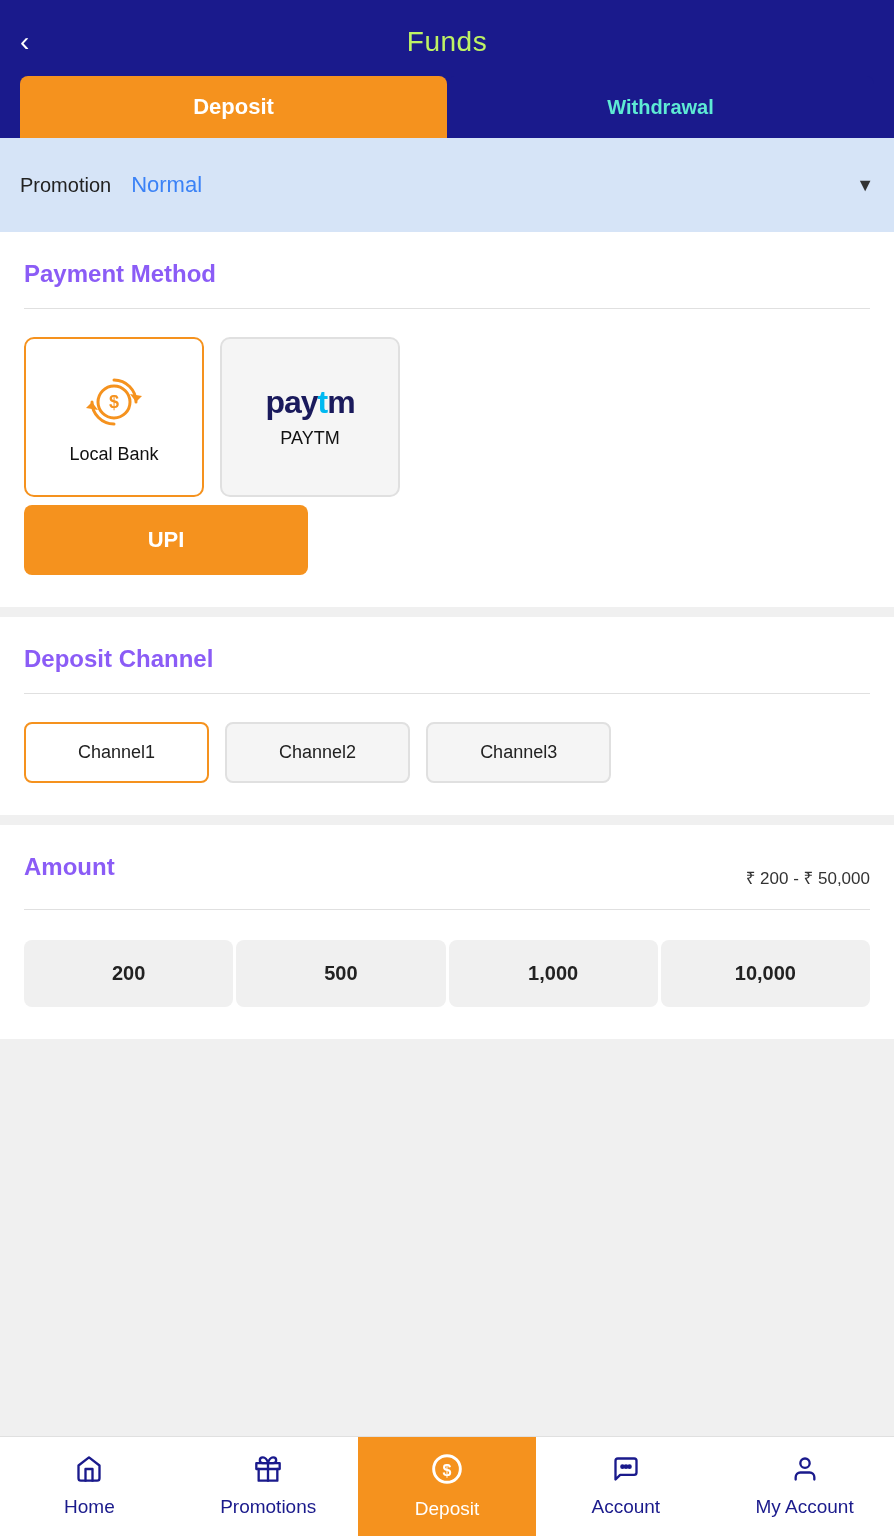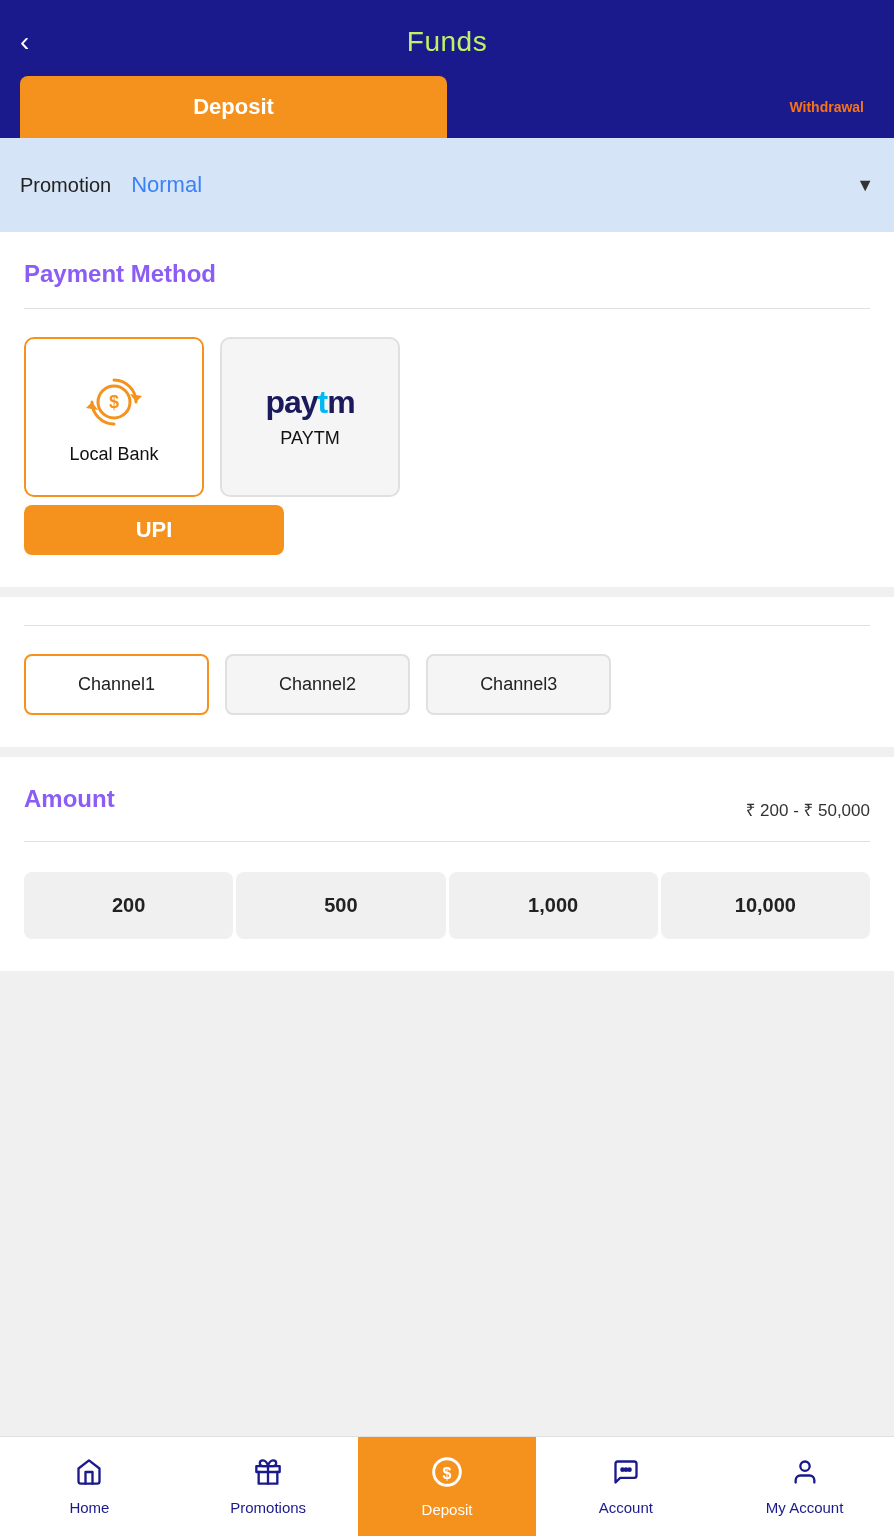--- a/index.html
+++ b/index.html
@@ -58,28 +58,28 @@
       font-weight: 700;
       border: none;
       border-radius: 8px 8px 0 0;
       padding: 18px 10px;
       cursor: pointer;
       text-align: center;
     }
     .tab-withdrawal {
       flex: 1;
       background: #1a1a8c;
-      color: #f97316;
-      font-size: 14px;
+      color: #5eead4;
+      font-size: 20px;
       font-weight: 700;
       border: none;
       border-radius: 8px 8px 0 0;
       padding: 18px 10px;
       cursor: pointer;
-      text-align: right;
+      text-align: center;
     }
 
     
     .promotion-row {
       background: #d6e4f7;
       display: flex;
       align-items: center;
       padding: 34px 20px;
       gap: 20px;
     }
@@ -176,22 +176,22 @@
     }
 
     
     .upi-btn {
       background: #f5921e;
       color: white;
       border: none;
       border-radius: 8px;
       font-size: 22px;
       font-weight: 600;
-      padding: 12px 0;
-      width: 260px;
+      padding: 22px 0;
+      width: 284px;
       cursor: pointer;
       margin-top: 8px;
       text-align: center;
     }
 
     
     .channel-row {
       display: flex;
       gap: 16px;
       flex-wrap: wrap;
@@ -266,21 +266,21 @@
       gap: 6px;
       cursor: pointer;
       background: none;
       border: none;
       padding: 8px 0;
     }
     .nav-item.active-deposit {
       background: #f5921e;
     }
     .nav-label {
-      font-size: 15px;
+      font-size: 19px;
       color: #1a1a8c;
       font-weight: 500;
     }
     .nav-item.active-deposit .nav-label {
       color: white;
     }
     .nav-icon {
       font-size: 26px;
       color: #1a1a8c;
     }
@@ -341,20 +341,21 @@
       <span class="payment-card-label">PAYTM</span>
     </div>
 
   </div>
 
   
   <button class="upi-btn">UPI</button>
 </div>
 
 <div class="section">
+  <div class="section-title">Deposit Channel</div>
   <div class="divider"></div>
   <div class="channel-row">
     <button class="channel-btn selected">Channel1</button>
     <button class="channel-btn">Channel2</button>
     <button class="channel-btn">Channel3</button>
   </div>
 </div>
 
 <div class="section">
   <div class="amount-header">

